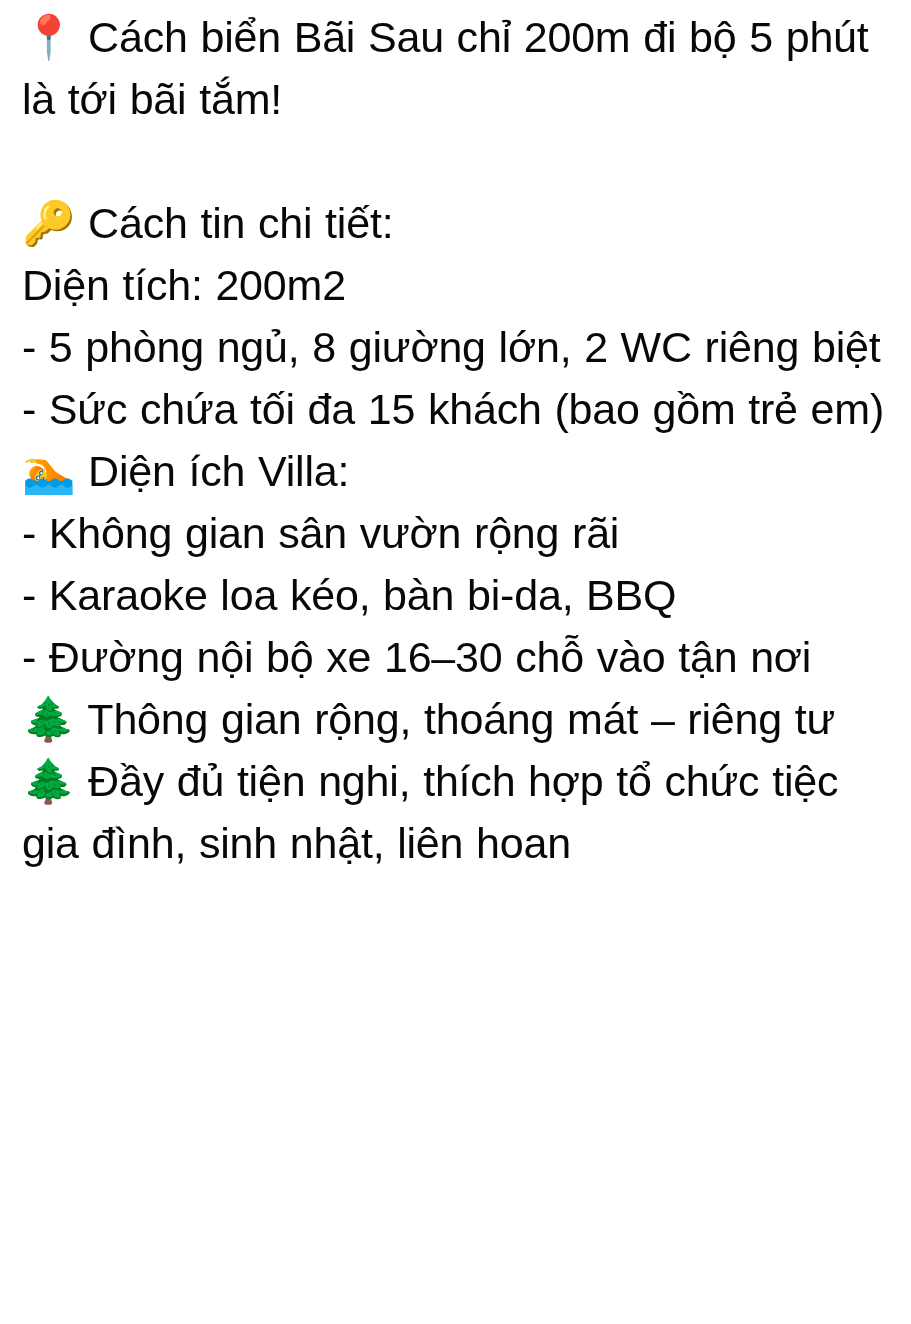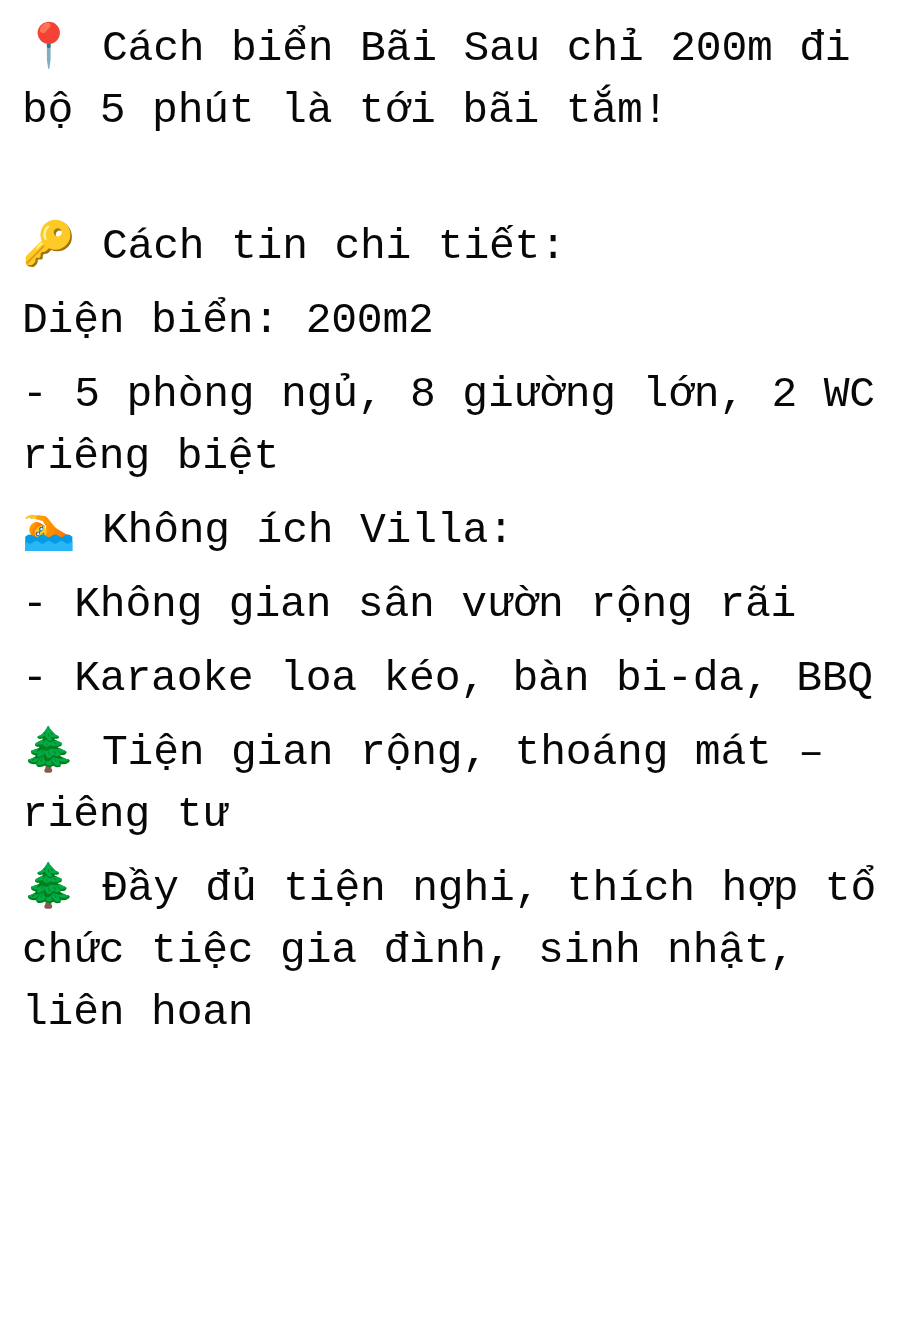--- a/index.html
+++ b/index.html
@@ -23,34 +23,35 @@
   }
   .line {
     font-size: 43px;
     line-height: 62px;
     letter-spacing: -0.2px;
     word-spacing: 1px;
     color: #080808;
     white-space: pre-wrap;
   }
   .para {
-    margin: 12px 0 0 0;
-    font-family: Liberation Mono, monospace;
+    margin: 0 0 0 0;
   }
   .spacer {
     height: 62px;
   }
 </style>
 </head>
 <body>
 
 <div class="doc">
   <p class="line para">📍 Cách biển Bãi Sau chỉ 200m đi bộ 5 phút là tới bãi tắm!</p>
   <div class="spacer"></div>
   <p class="line para">🔑 Cách tin chi tiết:</p>
-  <p class="line para">Diện biển: 200m2</p>
+  <p class="line para">Diện tích: 200m2</p>
   <p class="line para">- 5 phòng ngủ, 8 giường lớn, 2 WC riêng biệt</p>
-  <p class="line para">🏊 Không ích Villa:</p>
+  <p class="line para">- Sức chứa tối đa 15 khách (bao gồm trẻ em)</p>
+  <p class="line para">🏊 Diện ích Villa:</p>
   <p class="line para">- Không gian sân vườn rộng rãi</p>
   <p class="line para">- Karaoke loa kéo, bàn bi-da, BBQ</p>
-  <p class="line para">🌲 Tiện gian rộng, thoáng mát – riêng tư</p>
+  <p class="line para">- Đường nội bộ xe 16–30 chỗ vào tận nơi</p>
+  <p class="line para">🌲 Thông gian rộng, thoáng mát – riêng tư</p>
   <p class="line para">🌲 Đầy đủ tiện nghi, thích hợp tổ chức tiệc gia đình, sinh nhật, liên hoan</p>
 </div>
 
 </body></html>

